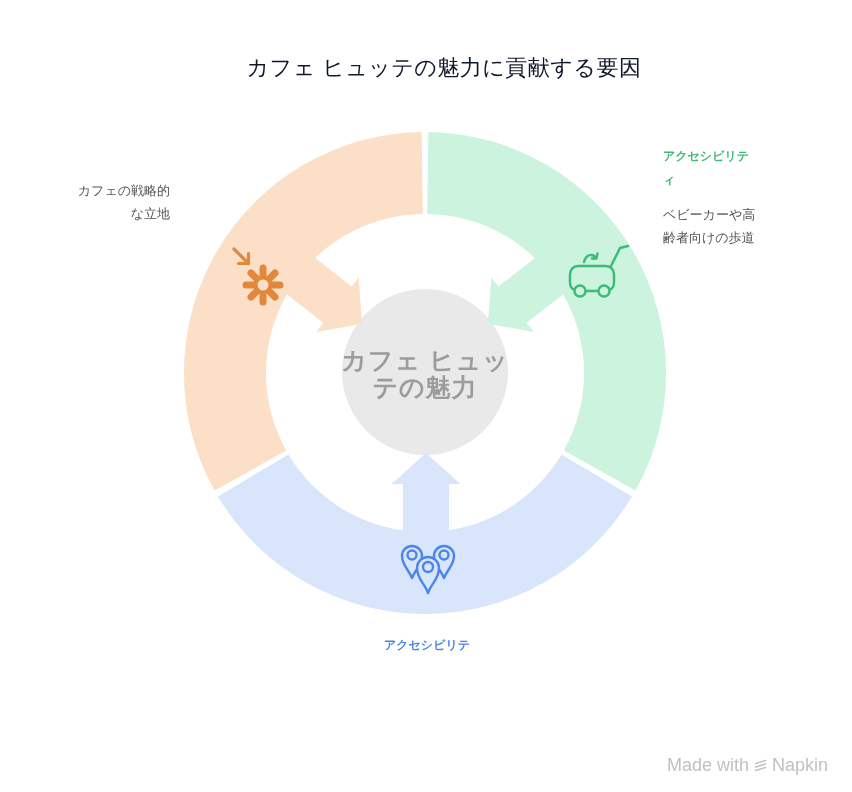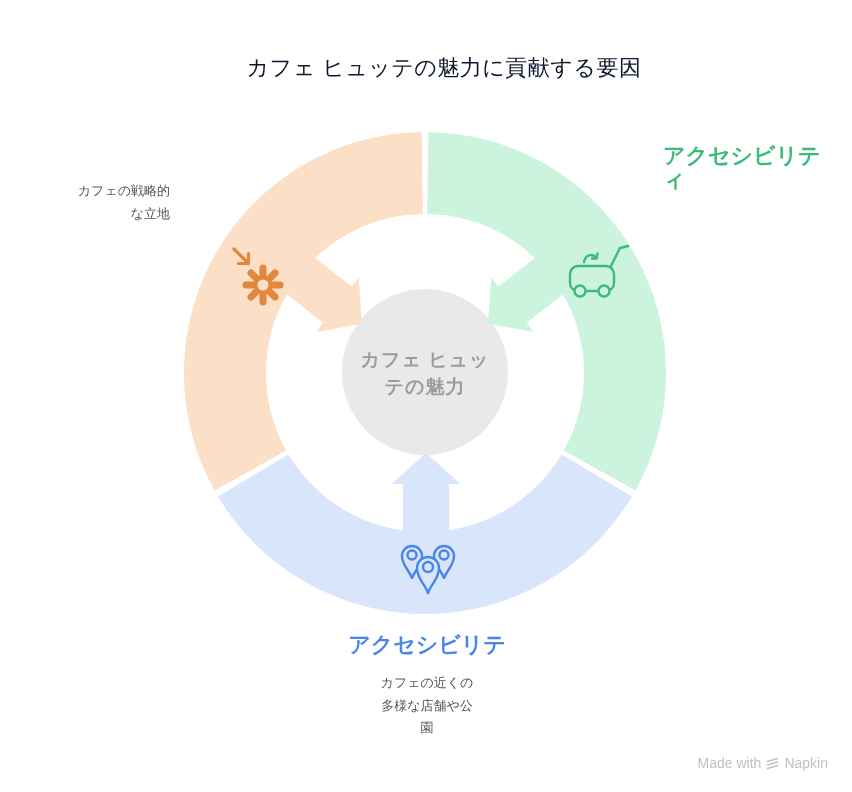--- a/index.html
+++ b/index.html
@@ -6,39 +6,39 @@
   .canvas {
     position:relative; width:852px; height:792px; background:#ffffff;
     font-family:"Liberation Sans","DejaVu Sans",sans-serif; overflow:hidden;
   }
   .diagram-svg { position:absolute; left:0; top:0; }
   .title {
     position:absolute; top:53px; left:18px; width:100%;
     text-align:center; font-size:22px; font-weight:normal; color:#0f172a;
     letter-spacing:0.5px; white-space:pre-line;
   }
-  .factor-label { font-size:22px; font-weight:bold; line-height:24px; white-space:pre-line; }
+  .factor-label { font-size:12px; font-weight:bold; line-height:24px; white-space:pre-line; }
   .factor-desc  { font-size:13px; color:#555555; line-height:22.5px; margin-top:15px; white-space:pre-line; }
   .block-location { position:absolute; top:164px; right:682px; text-align:right; }
   .block-location .factor-desc { margin-top:16px; }
   .block-access   { position:absolute; top:144px; left:663px; text-align:left; width:160px; }
   .block-access .factor-desc { margin-top:12px; }
   .block-spots    { position:absolute; top:633px; left:427px; transform:translateX(-50%); text-align:center; white-space:nowrap; }
   .block-spots .factor-desc { white-space:pre-line; }
   .accent-location { color:#e2883c; }
   .accent-access   { color:#3cba78; }
   .accent-spots    { color:#4a85ec; }
   .center-label {
     position:absolute; left:425px; top:373px; transform:translate(-50%,-50%);
-    text-align:center; font-size:19px; font-weight:bold; color:#9c9c9c;
+    text-align:center; font-size:25px; font-weight:bold; color:#9c9c9c;
     line-height:26.5px; letter-spacing:1px; white-space:pre-line;
   }
   .watermark {
     position:absolute; top:755px; right:24px; display:flex; align-items:center; gap:5px;
-    color:#c1c1c1; font-size:14px;
+    color:#c1c1c1; font-size:18px;
   }
   .watermark span { white-space:nowrap; }
 </style>
 </head>
 <body>
 
 <div class="canvas">
 
   <svg class="diagram-svg" width="852" height="792" viewBox="0 0 852 792">
 
@@ -79,27 +79,26 @@
   <div class="title">カフェ ヒュッテの魅力に貢献する要因</div>
 
   <div class="block-location">
     <div class="factor-desc">カフェの戦略的
 な立地</div>
   </div>
 
   <div class="block-access">
     <div class="factor-label accent-access">アクセシビリテ
 ィ</div>
+    <div class="factor-desc">ベビーカーや高
+齢者向けの歩道</div>
   </div>
 
   <div class="block-spots">
     <div class="factor-label accent-spots">アクセシビリテ</div>
-    <div class="factor-desc">カフェの近くの
-多様な店舗や公
-園</div>
   </div>
 
   <div class="center-label">カフェ ヒュッ
 テの魅力</div>
 
   <div class="watermark">
     <span>Made with</span>
     <svg width="13" height="13" viewBox="0 0 13 13">
       <path d="M 1.5 11.5 L 11.5 8.5 M 1.5 8 L 11.5 5 M 1.5 4.5 L 11.5 1.5" fill="none" stroke-width="1.5" stroke-linecap="round" stroke="#c1c1c1"></path>
     </svg>

